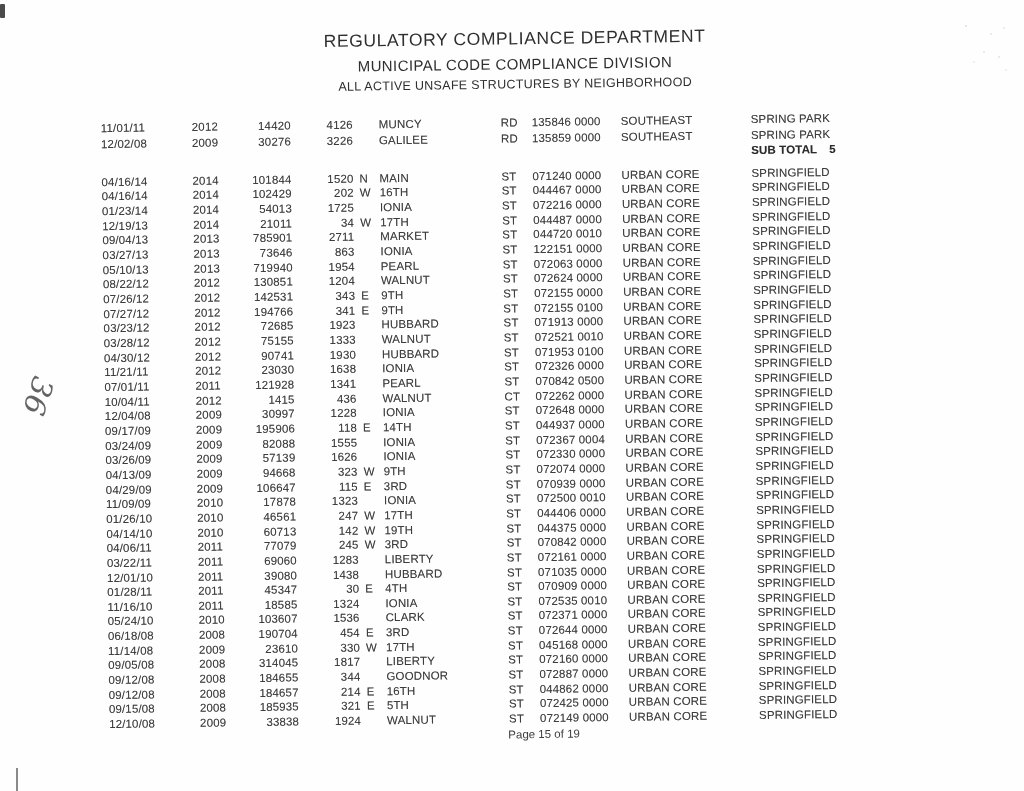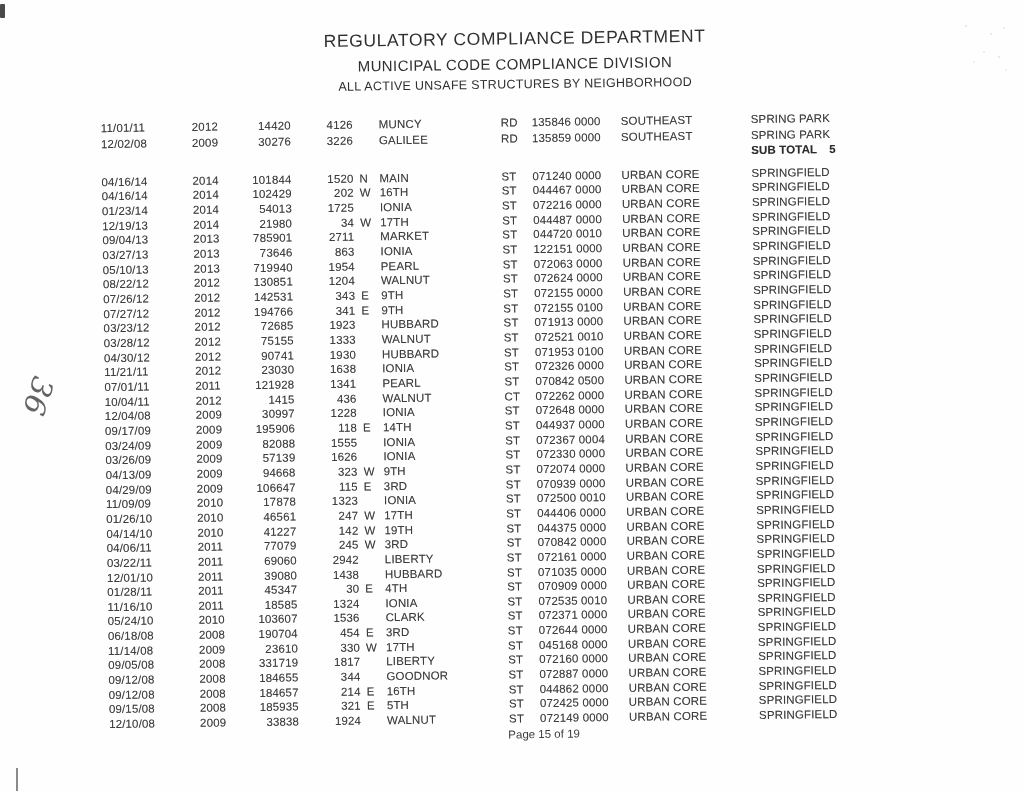--- a/index.html
+++ b/index.html
@@ -157,21 +157,21 @@
             <span class="c-dir"></span>
             <span class="c-street">IONIA</span>
             <span class="c-type">ST</span>
             <span class="c-parcel">072216 0000</span>
             <span class="c-district">URBAN CORE</span>
             <span class="c-hood">SPRINGFIELD</span>
           </div>
           <div class="row">
             <span class="c-date">12/19/13</span>
             <span class="c-year">2014</span>
-            <span class="c-case">21980</span>
+            <span class="c-case">21011</span>
             <span class="c-num">34</span>
             <span class="c-dir">W</span>
             <span class="c-street">17TH</span>
             <span class="c-type">ST</span>
             <span class="c-parcel">044487 0000</span>
             <span class="c-district">URBAN CORE</span>
             <span class="c-hood">SPRINGFIELD</span>
           </div>
           <div class="row">
             <span class="c-date">09/04/13</span>
@@ -409,21 +409,21 @@
             <span class="c-dir">W</span>
             <span class="c-street">17TH</span>
             <span class="c-type">ST</span>
             <span class="c-parcel">044406 0000</span>
             <span class="c-district">URBAN CORE</span>
             <span class="c-hood">SPRINGFIELD</span>
           </div>
           <div class="row">
             <span class="c-date">04/14/10</span>
             <span class="c-year">2010</span>
-            <span class="c-case">41227</span>
+            <span class="c-case">60713</span>
             <span class="c-num">142</span>
             <span class="c-dir">W</span>
             <span class="c-street">19TH</span>
             <span class="c-type">ST</span>
             <span class="c-parcel">044375 0000</span>
             <span class="c-district">URBAN CORE</span>
             <span class="c-hood">SPRINGFIELD</span>
           </div>
           <div class="row">
             <span class="c-date">04/06/11</span>
@@ -434,21 +434,21 @@
             <span class="c-street">3RD</span>
             <span class="c-type">ST</span>
             <span class="c-parcel">070842 0000</span>
             <span class="c-district">URBAN CORE</span>
             <span class="c-hood">SPRINGFIELD</span>
           </div>
           <div class="row">
             <span class="c-date">03/22/11</span>
             <span class="c-year">2011</span>
             <span class="c-case">69060</span>
-            <span class="c-num">2942</span>
+            <span class="c-num">1283</span>
             <span class="c-dir"></span>
             <span class="c-street">LIBERTY</span>
             <span class="c-type">ST</span>
             <span class="c-parcel">072161 0000</span>
             <span class="c-district">URBAN CORE</span>
             <span class="c-hood">SPRINGFIELD</span>
           </div>
           <div class="row">
             <span class="c-date">12/01/10</span>
             <span class="c-year">2011</span>
@@ -517,21 +517,21 @@
             <span class="c-dir">W</span>
             <span class="c-street">17TH</span>
             <span class="c-type">ST</span>
             <span class="c-parcel">045168 0000</span>
             <span class="c-district">URBAN CORE</span>
             <span class="c-hood">SPRINGFIELD</span>
           </div>
           <div class="row">
             <span class="c-date">09/05/08</span>
             <span class="c-year">2008</span>
-            <span class="c-case">331719</span>
+            <span class="c-case">314045</span>
             <span class="c-num">1817</span>
             <span class="c-dir"></span>
             <span class="c-street">LIBERTY</span>
             <span class="c-type">ST</span>
             <span class="c-parcel">072160 0000</span>
             <span class="c-district">URBAN CORE</span>
             <span class="c-hood">SPRINGFIELD</span>
           </div>
           <div class="row">
             <span class="c-date">09/12/08</span>

